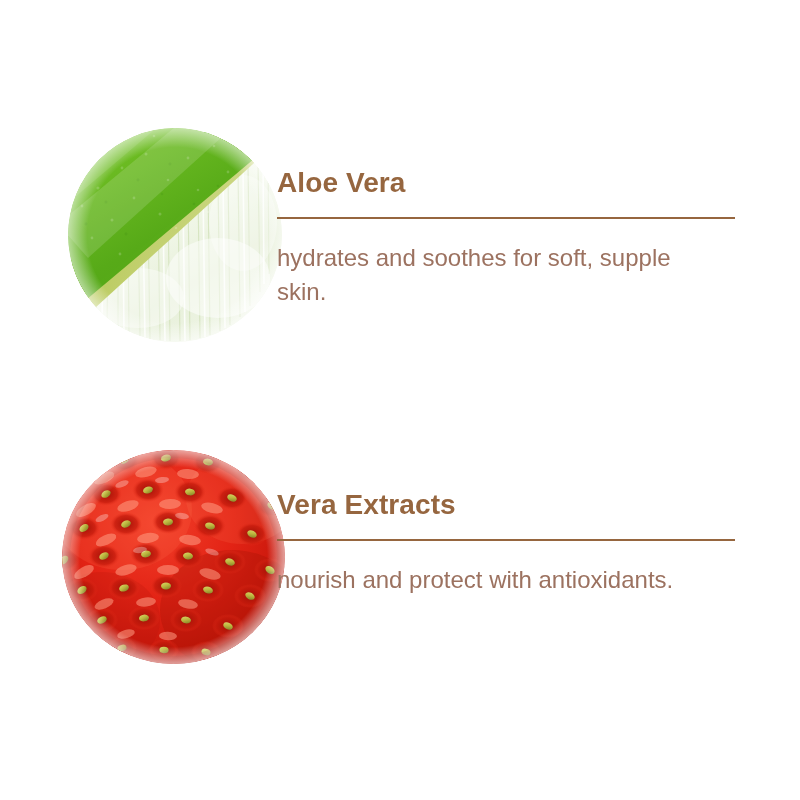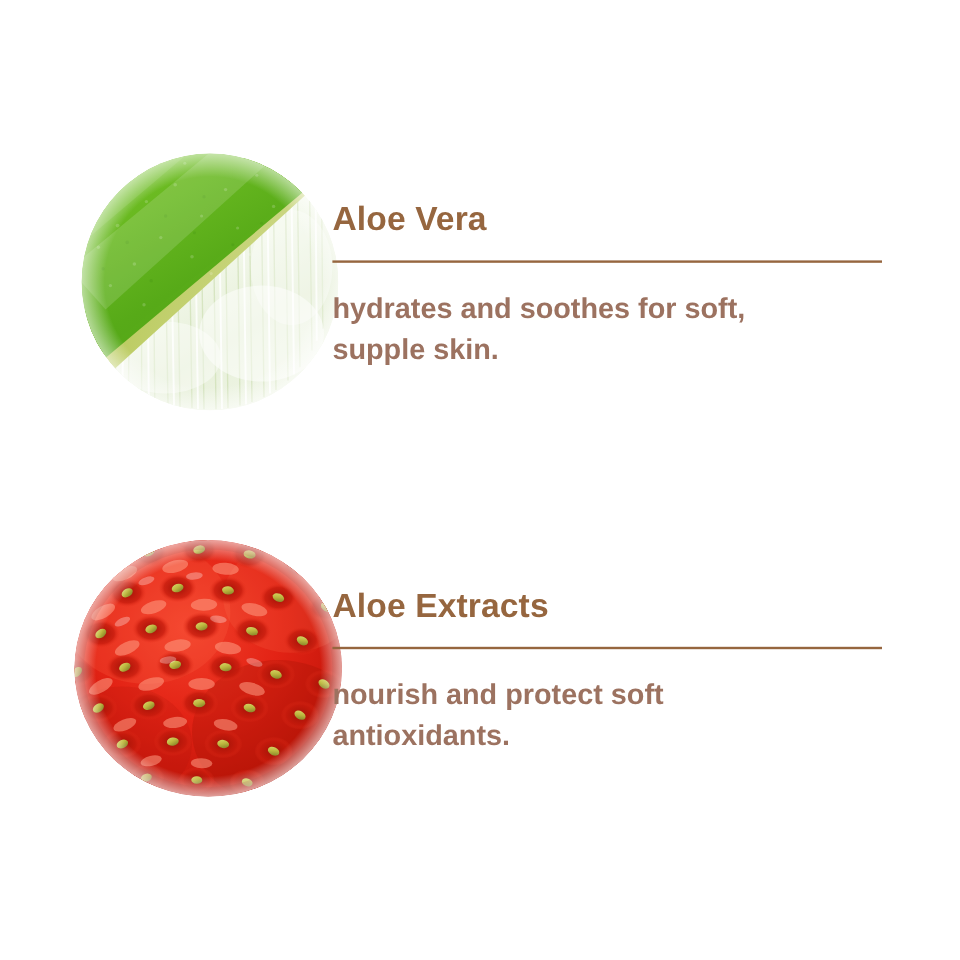--- a/index.html
+++ b/index.html
@@ -62,21 +62,20 @@
     background: #96663f;
   }
 
   .ing-desc {
     margin: 0;
     margin-top: 22px;
     font-size: 24px;
     line-height: 1.42;
     color: #9c7260;
     max-width: 420px;
-    font-weight: bold;
   }
 </style>
 </head>
 <body>
 
 <div class="board">
 
   <div class="ingredient-block" id="block-aloe">
 
     <div class="photo-circle" style="left:68px; top:8px; width:214px; height:214px;">
@@ -436,19 +435,19 @@
           </g>
 
           <ellipse cx="111.5" cy="107" rx="111.5" ry="107" fill="none" stroke="#8d0f04" stroke-width="16" opacity="0.20"></ellipse>
 
           <rect x="0" y="0" width="223" height="214" fill="url(#berryVig)"></rect>
         </g>
       </svg>
     </div>
 
     <div class="text-col" style="top:48px;">
-      <h2 class="ing-title">Aloe Extracts</h2>
+      <h2 class="ing-title">Vera Extracts</h2>
       <div class="rule"></div>
-      <p class="ing-desc">nourish and protect soft antioxidants.</p>
+      <p class="ing-desc">nourish and protect with antioxidants.</p>
     </div>
   </div>
 
 </div>
 
 </body></html>

